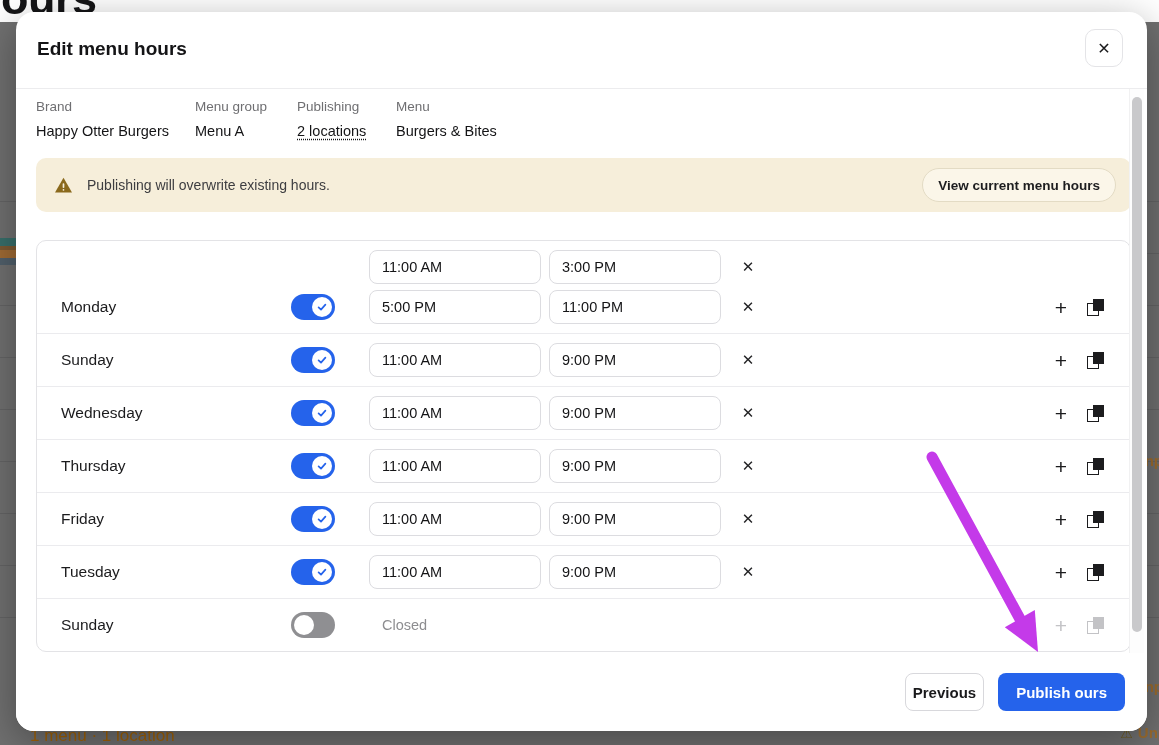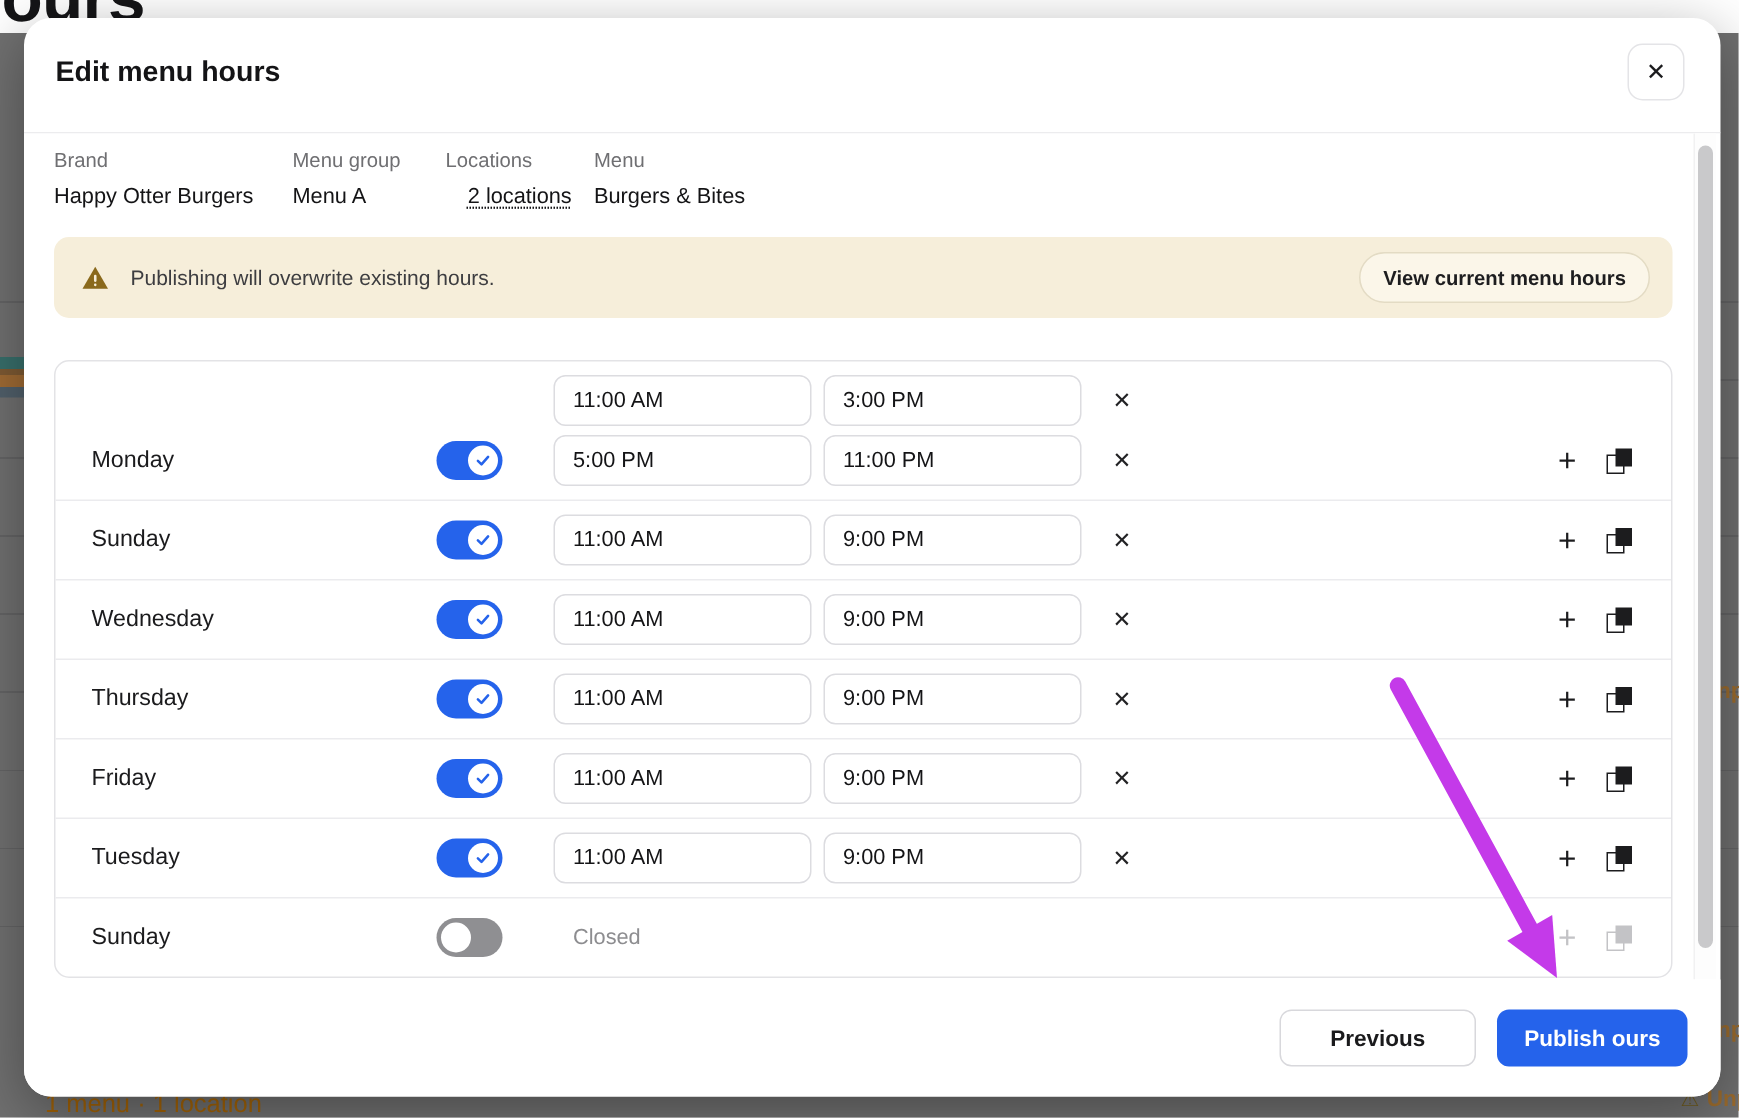--- a/index.html
+++ b/index.html
@@ -27,28 +27,28 @@
     background:#ffffff; border-radius:18px; box-shadow:0 10px 40px rgba(0,0,0,0.35); }
 
   .modal-header { position:absolute; top:0; left:0; right:0; height:77px;
     border-bottom:1px solid #ececee; border-radius:18px 18px 0 0; }
   .modal-title { position:absolute; left:21px; top:26px; font-size:19px; font-weight:700; color:#141416; }
   .close-btn { position:absolute; right:24px; top:17px; width:38px; height:38px;
     border:1px solid #e4e4e7; border-radius:10px; background:#ffffff; display:flex;
     align-items:center; justify-content:center; font-size:16px; color:#1b1b1d; cursor:pointer; }
 
   .modal-body { position:absolute; top:77px; left:0; width:1131px; height:564px; overflow:hidden; }
-  .body-inner { padding:8px 32px 0 20px; }
+  .body-inner { padding:8px 16px 0 20px; }
 
   
   .meta-row { display:flex; margin-top:2px; }
   .meta-col { display:flex; flex-direction:column; gap:9px; }
   .meta-col .m-label { font-size:13.5px; color:#6f6f72; }
   .meta-col .m-value { font-size:14.5px; color:#141416; }
-  .meta-col .m-value.linked { text-decoration:underline dotted; text-underline-offset:3px; cursor:pointer;text-align:center; }
+  .meta-col .m-value.linked { text-decoration:underline dotted; text-underline-offset:3px; cursor:pointer; }
 
   
   .banner { margin-top:19px; height:54px; background:#f6eeda; border-radius:10px;
     display:flex; align-items:center; padding:0 15px 0 18px; }
   .banner-icon { width:19px; height:17px; flex:0 0 auto; }
   .banner-text { margin-left:14px; font-size:14px; color:#3d3d40; }
   .banner-btn { margin-left:auto; height:34px; padding:0 15px; font-size:13.5px; font-weight:700;
     color:#1d1d1f; background:#fbf6e9; border:1px solid #e3dbc4; border-radius:17px; cursor:pointer;
     font-family:inherit; }
 
@@ -87,21 +87,21 @@
     border-left:1px solid #f1f1f2; background:#fdfdfd; }
   .scroll-thumb { position:absolute; left:2px; width:10px; top:8px; height:535px;
     background:#c9c9cb; border-radius:6px; }
 
   
   .modal-footer { position:absolute; left:0; right:0; bottom:0; height:78px; background:#ffffff;
     border-radius:0 0 18px 18px; display:flex; align-items:center; justify-content:flex-end;
     gap:14px; padding-right:22px; }
   .btn { height:38px; border-radius:8px; font-size:15px; font-weight:700; cursor:pointer;
     font-family:inherit; }
-  .btn-secondary { background:#ffffff; border:1px solid #d8d8dc; color:#1a1a1c; padding:0 33px; }
+  .btn-secondary { background:#ffffff; border:1px solid #d8d8dc; color:#1a1a1c; padding:0 7px; }
   .btn-primary { background:var(--accent); border:none; color:#ffffff; padding:0 18px; }
 
   
   .arrow-layer { position:absolute; inset:0; pointer-events:none; }
 </style>
 </head>
 <body>
 
 <div class="page">
   <div class="page-heading">ours</div>
@@ -132,21 +132,21 @@
       <div class="meta-row">
         <div class="meta-col" style="width:159px">
           <span class="m-label">Brand</span>
           <span class="m-value">Happy Otter Burgers</span>
         </div>
         <div class="meta-col" style="width:102px">
           <span class="m-label">Menu group</span>
           <span class="m-value">Menu A</span>
         </div>
         <div class="meta-col" style="width:99px">
-          <span class="m-label">Locations</span>
+          <span class="m-label">Publishing</span>
           <span class="m-value linked">2 locations</span>
         </div>
         <div class="meta-col">
           <span class="m-label">Menu</span>
           <span class="m-value">Burgers &amp; Bites</span>
         </div>
       </div>
 
       <div class="banner">
         <svg class="banner-icon" viewBox="0 0 24 22">

